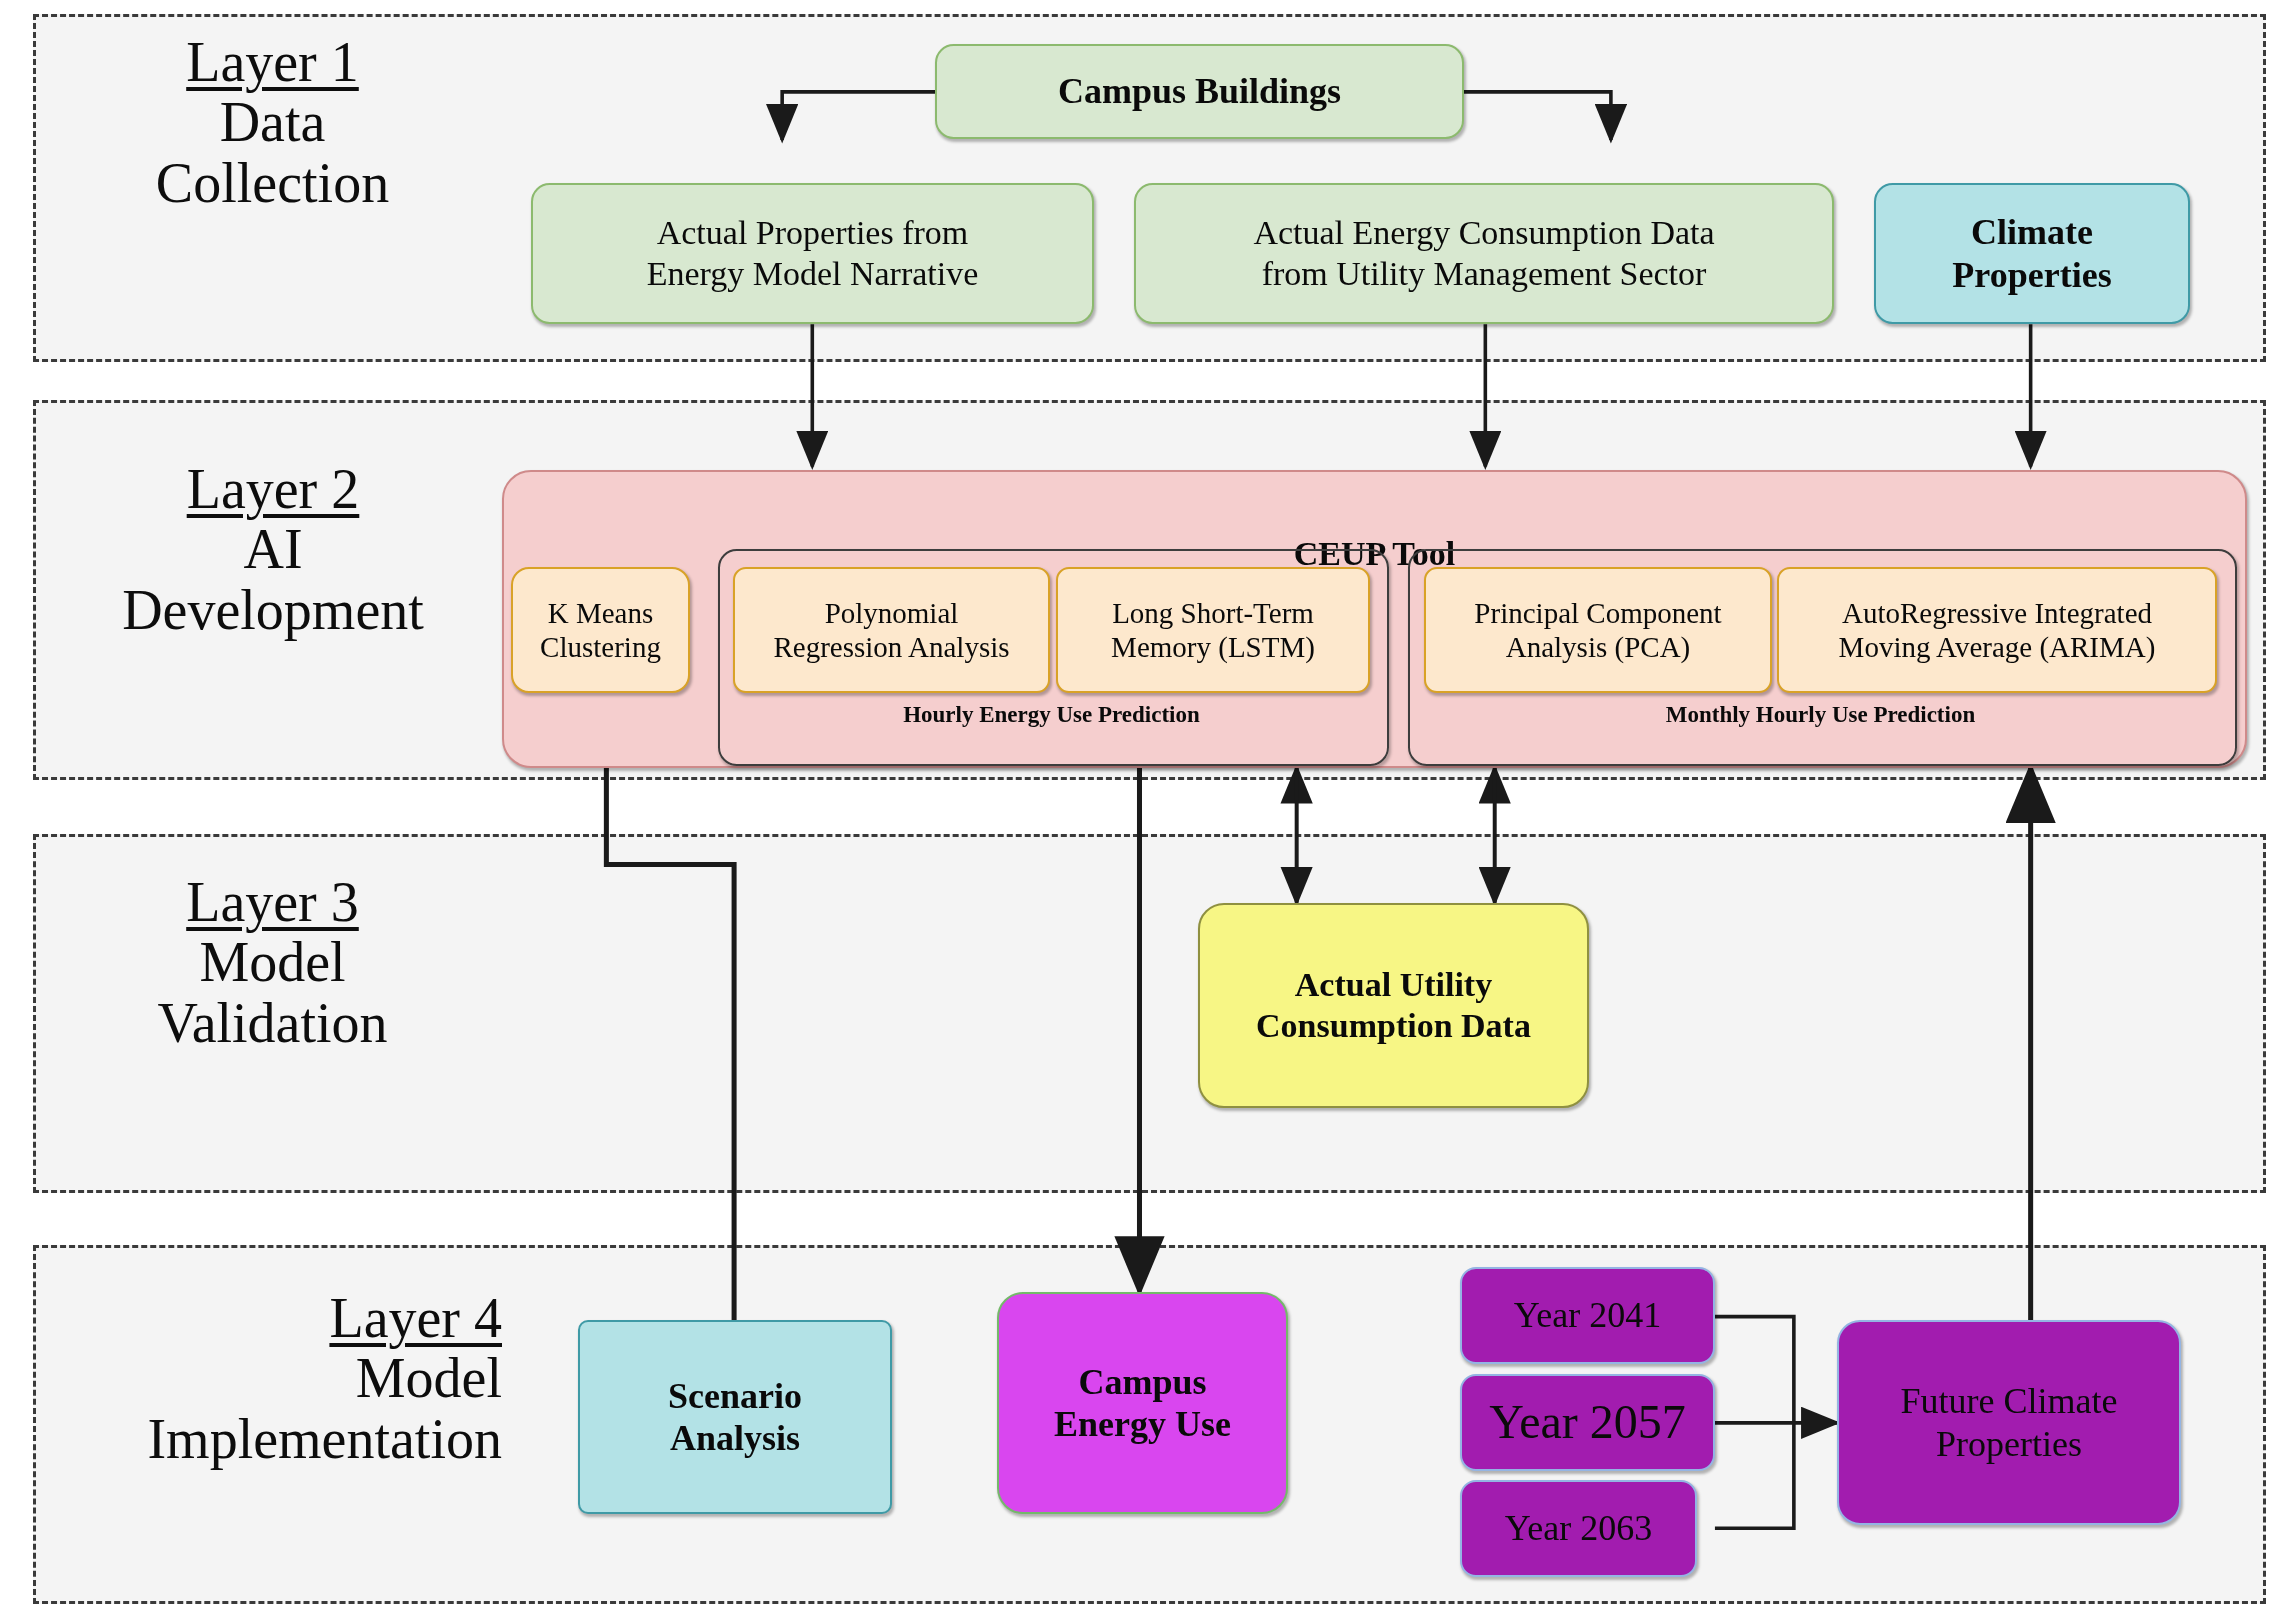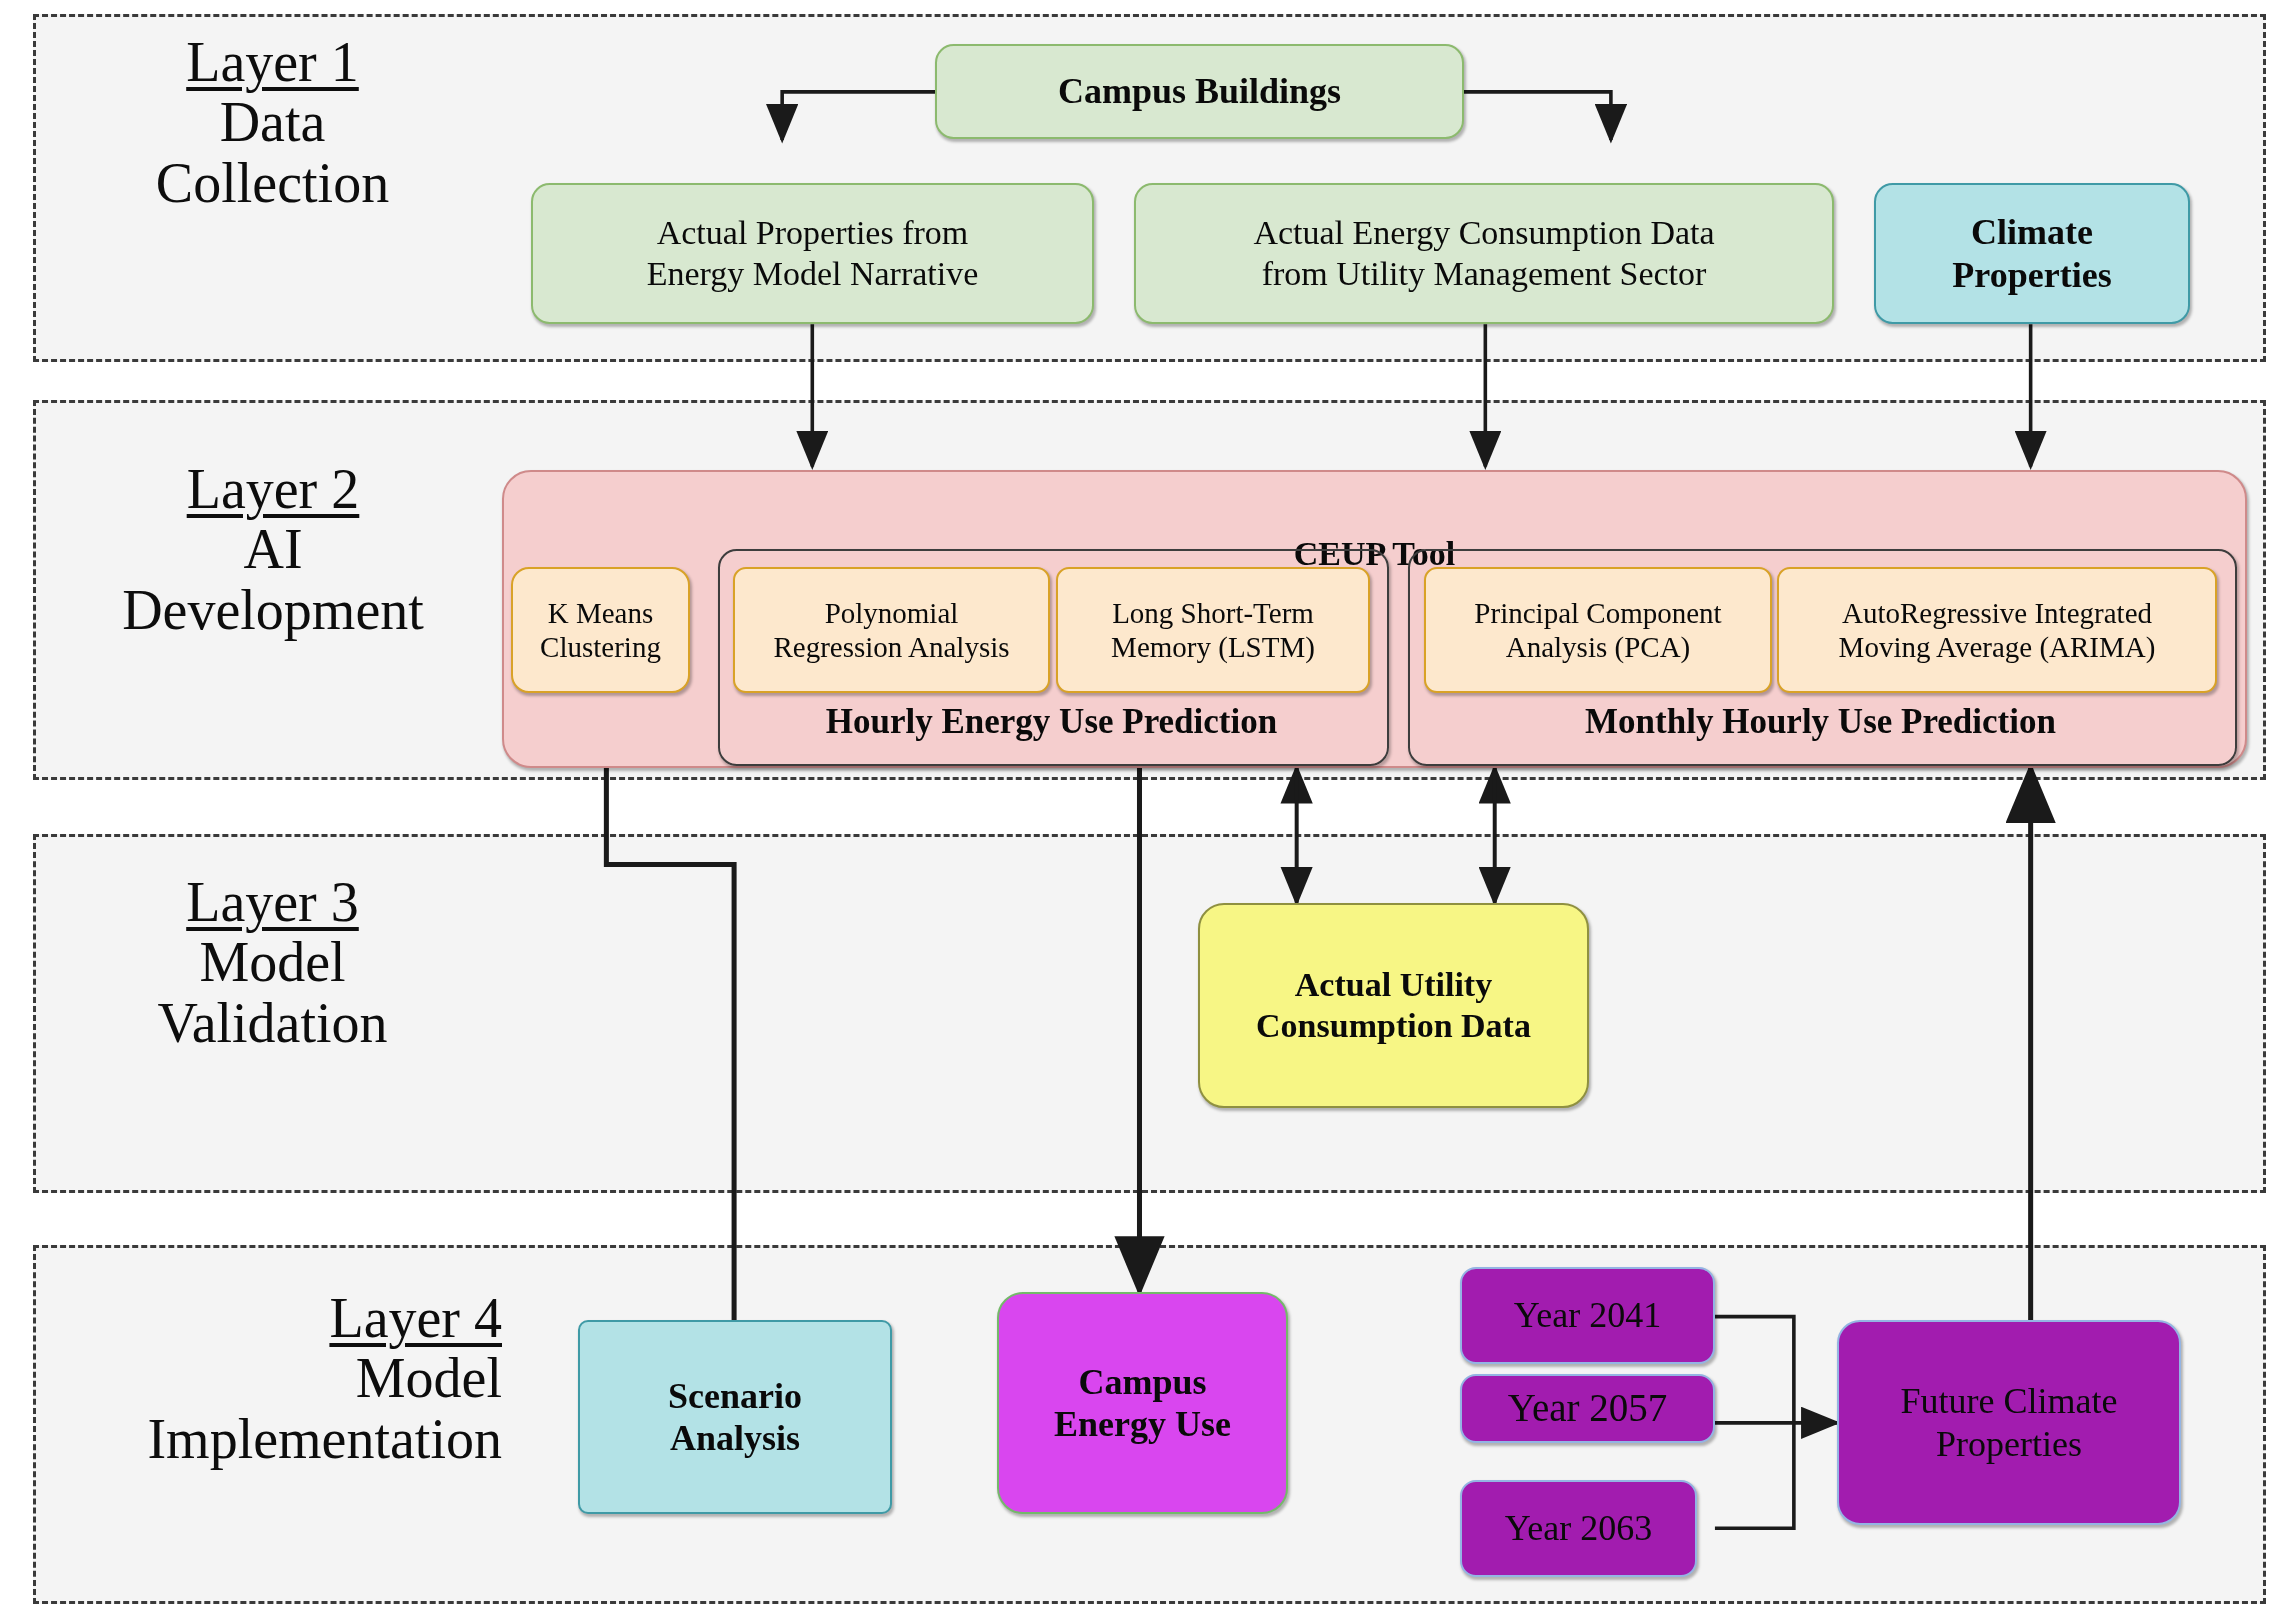--- a/index.html
+++ b/index.html
@@ -49,21 +49,21 @@
   .yellow{background:#f7f685;border:2.9px solid #8f9040;}
   .pink{background:#f5cece;border:2.9px solid #cf8a8a;}
   .orange{background:#fde8cd;border:2.9px solid #d9a227;border-radius:13px;}
   .groupbox{background:transparent;border:2.9px solid #3d3d3d;border-radius:18.7px;box-shadow:1.4px 2.2px 2.9px rgba(0,0,0,0.25);}
   .bold{font-weight:bold;}
 
   .group-caption{
     position:absolute;
     text-align:center;
     font-weight:bold;
-    font-size:35px;
+    font-size:23px;
     color:#0a0a0a;
     white-space:nowrap;
   }
   .ceup-title{
     position:absolute;
     text-align:center;
     font-weight:bold;
     font-size:34px;
     color:#0a0a0a;
     white-space:nowrap;
@@ -226,21 +226,21 @@
   <div class="node green-strong bold" style="left:997px;top:1292px;width:291px;height:222px;font-size:36px;border-radius:26px;">
     <span>
       <span>Campus</span><br>
       <span>Energy Use</span>
     </span>
   </div>
 
   <div class="node blue" style="left:1460px;top:1267px;width:255px;height:97px;font-size:36px;border-radius:16px;">
       <span>Year 2041</span>
     </div>
-  <div class="node blue" style="left:1460px;top:1374px;width:255px;height:69px;font-size:39px;border-radius:16px;">
+  <div class="node blue" style="left:1460px;top:1374px;width:255px;height:97px;font-size:48px;border-radius:16px;">
       <span>Year 2057</span>
     </div>
   <div class="node blue" style="left:1460px;top:1480px;width:237px;height:97px;font-size:36px;border-radius:16px;">
       <span>Year 2063</span>
     </div>
 
   <div class="node blue" style="left:1837px;top:1320px;width:344px;height:205px;font-size:36px;border-radius:23px;">
     <span>
       <span>Future Climate</span><br>
       <span>Properties</span>

